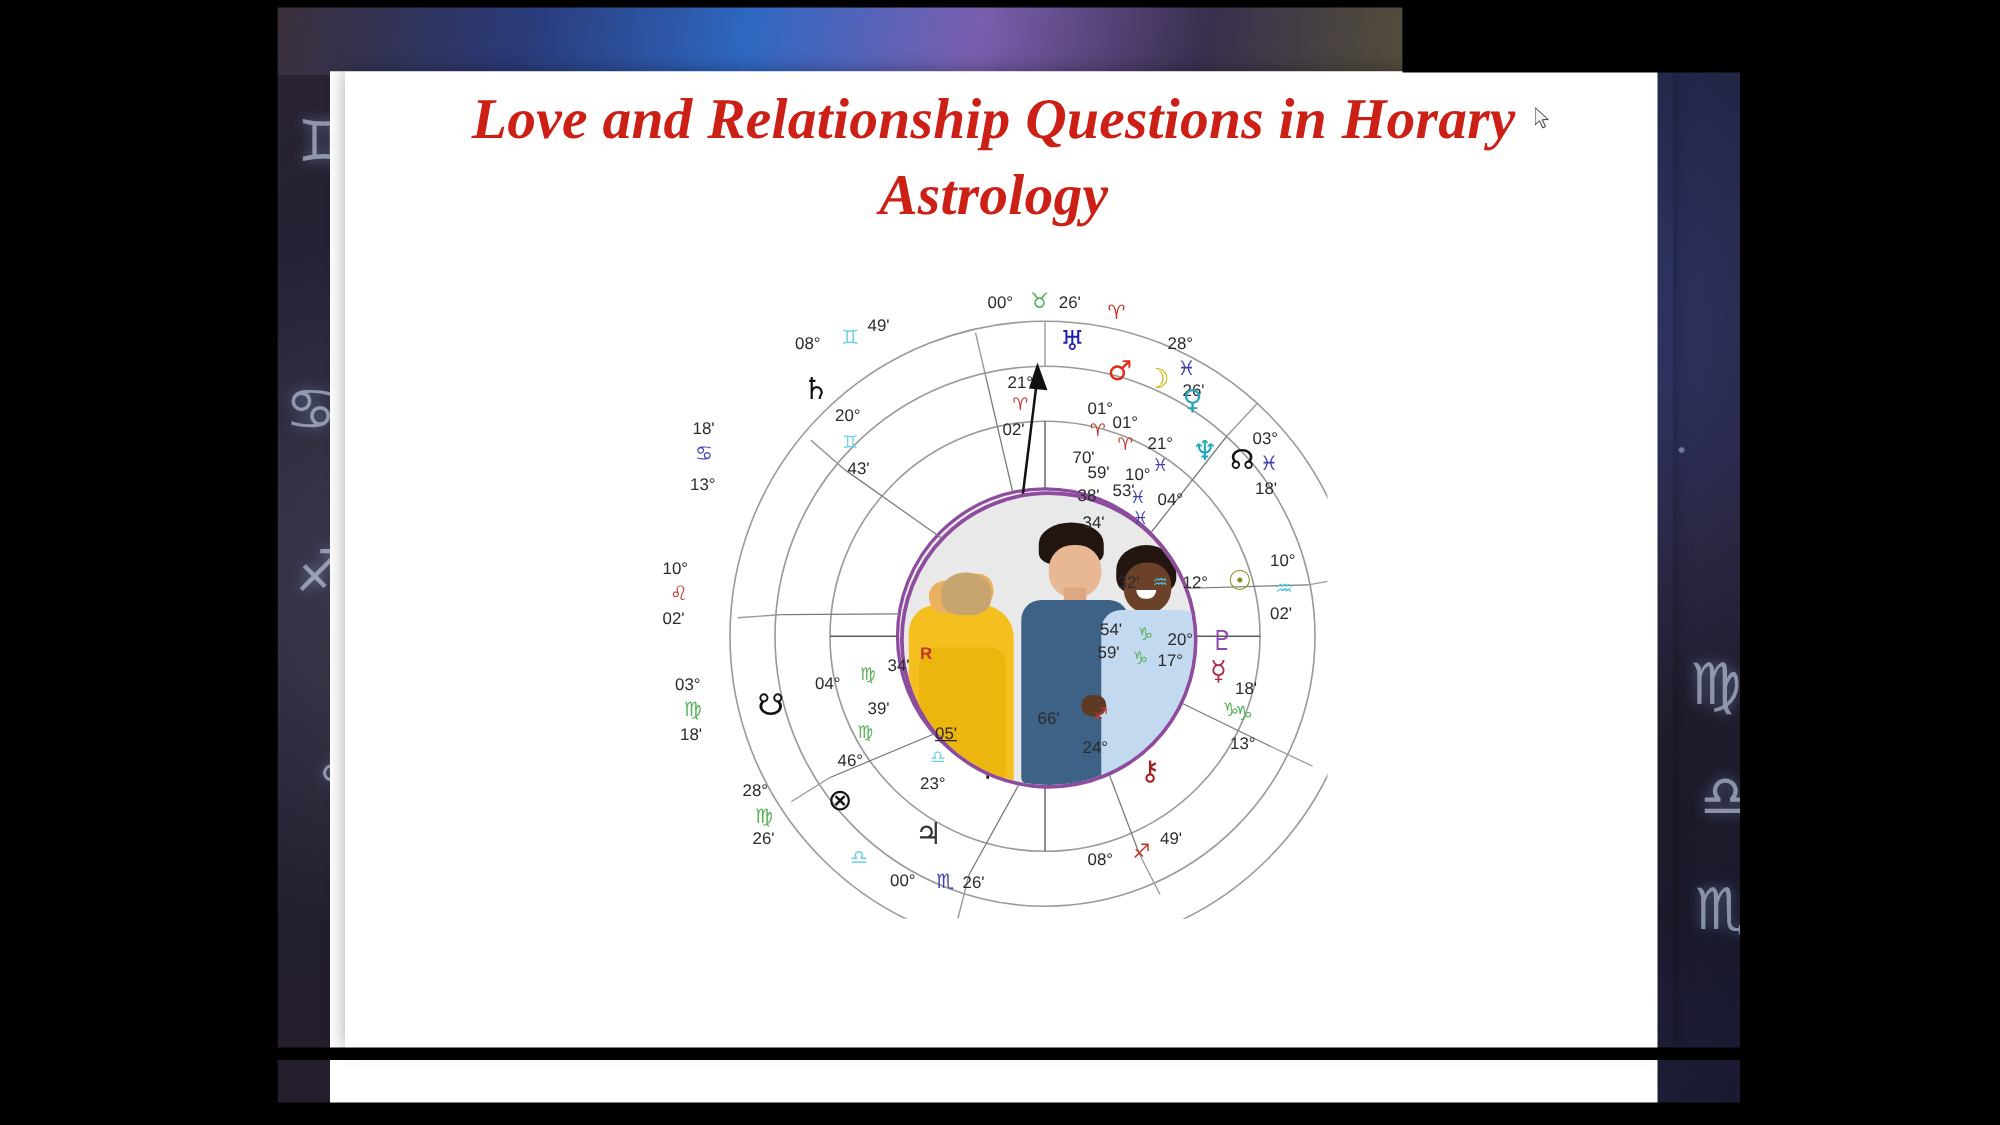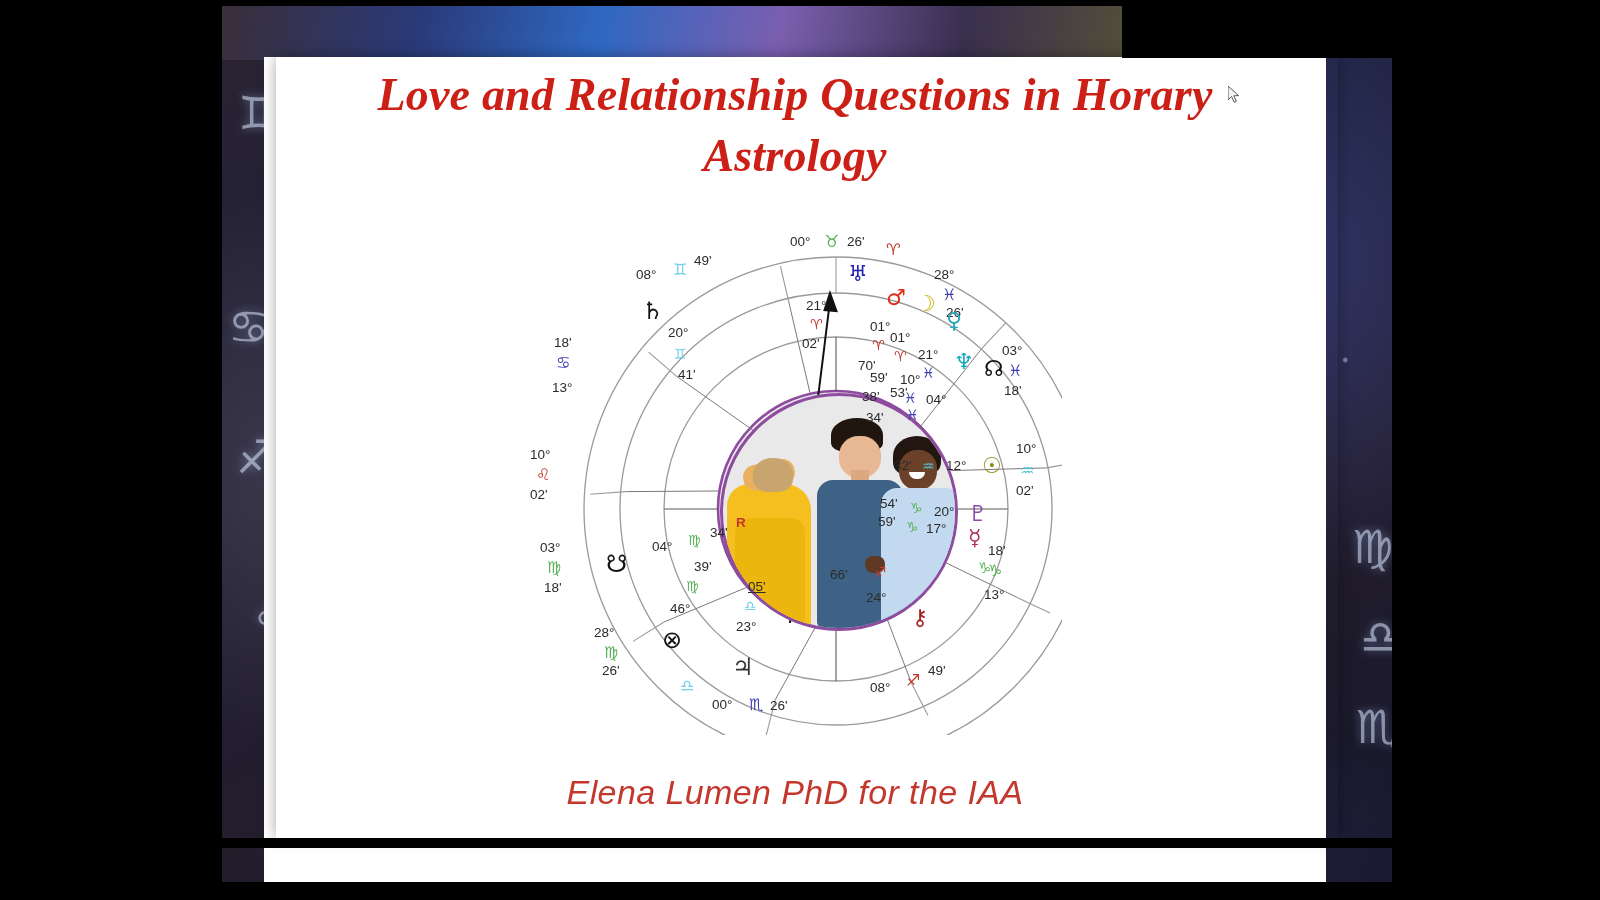--- a/index.html
+++ b/index.html
@@ -310,25 +310,24 @@
 
       <div class="gl" style="left:84px;top:337px;font-size:24px;color:#111;">☋</div>
       <div class="lbl" style="left:130px;top:324px;">04°</div>
       <div class="gl" style="left:166px;top:318px;font-size:14px;color:#59B359;">♍</div>
       <div class="lbl" style="left:188px;top:310px;">34'</div>
       <div class="lbl" style="left:214px;top:300px;color:#C0392B;font-weight:bold;">R</div>
 
       <div class="gl" style="left:120px;top:84px;font-size:24px;color:#111;">♄</div>
       <div class="lbl" style="left:146px;top:110px;">20°</div>
       <div class="gl" style="left:152px;top:132px;font-size:14px;color:#6FD0E8;">♊</div>
-      <div class="lbl" style="left:156px;top:152px;">41'</div>
+      <div class="lbl" style="left:156px;top:152px;">43'</div>
 
     </div>
 
-    <div class="slide-footer">Elena Lumen PhD for the IAA</div>
   </div>
   <div class="slide-shadow"></div>
 
   <div class="mask mask-strip-top"></div>
   <div class="mask mask-left"></div>
   <div class="mask mask-right"></div>
   <div class="mask mask-tr"></div>
   <div class="mask mask-gap"></div>
   <div class="mask mask-bottom"></div>
 

